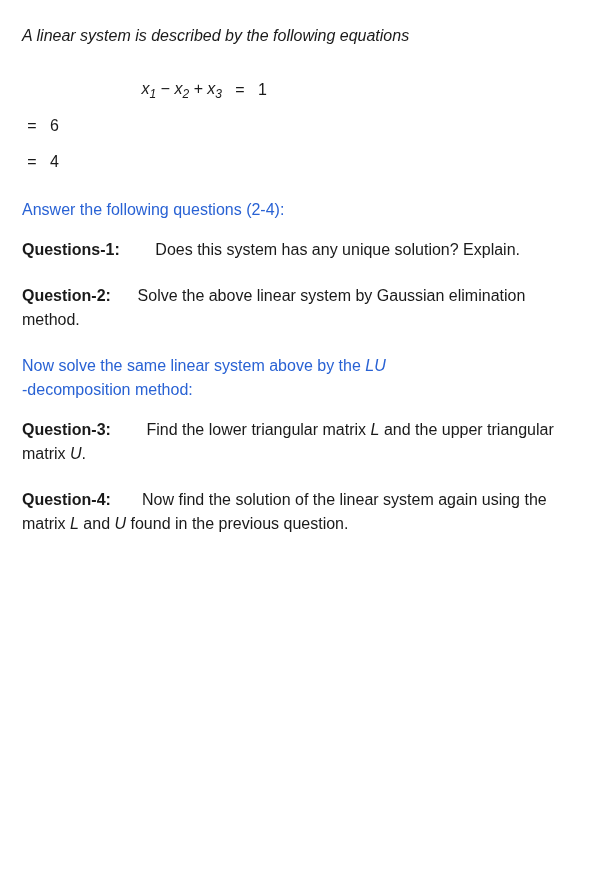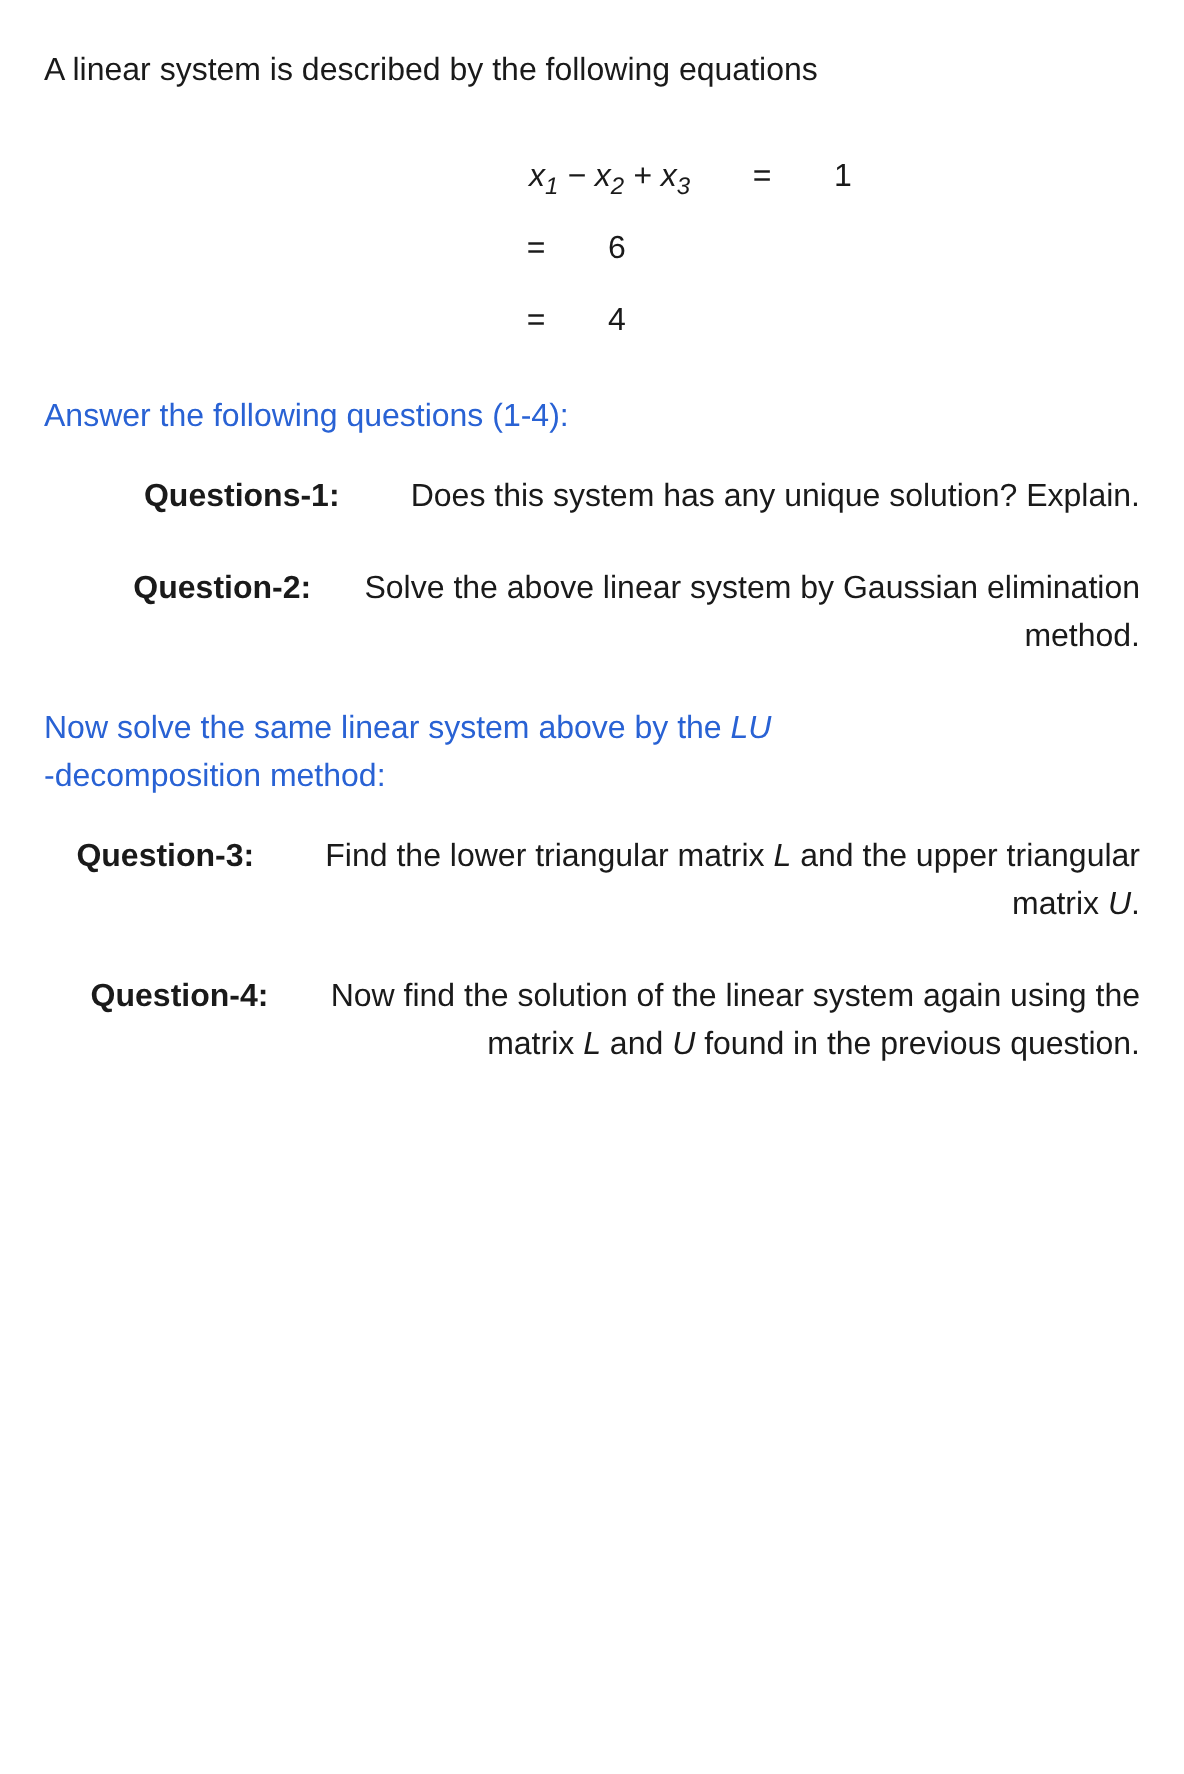--- a/index.html
+++ b/index.html
@@ -14,35 +14,35 @@
       background: #ffffff;
       font-family: Arial, Helvetica, sans-serif;
       font-size: 16px;
       color: #1a1a1a;
       padding: 24px 22px;
       line-height: 1.5;
     }
 
     .intro-text {
       margin-bottom: 25px;
+      font-style: italic;
     }
 
     .equations-block {
       margin: 20px auto;
       text-align: center;
       font-style: italic;
       font-size: 16px;
       line-height: 2.0;
     }
 
     .equation-row {
       display: flex;
-      justify-content: center;
       align-items: center;
-      gap: 26px;
+      gap: 8px;
       margin: 4px 0;
     }
 
     .eq-lhs {
       width: 200px;
       text-align: right;
       font-style: italic;
     }
 
     .eq-equals {
@@ -63,21 +63,20 @@
     }
 
     .blue-heading {
       color: #2962d4;
       margin: 20px 0 16px 0;
       font-size: 16px;
     }
 
     .question-block {
       margin-bottom: 22px;
-      text-align: right;
     }
 
     .question-label {
       font-weight: bold;
     }
 
     .question-text {
       font-weight: normal;
     }
   </style>
@@ -103,21 +102,21 @@
     <span class="eq-rhs">6</span>
   </div>
 
   <div class="equation-row">
     <span class="eq-equals">=</span>
     <span class="eq-rhs">4</span>
   </div>
 
 </div>
 
-<div class="blue-heading">Answer the following questions (1-4):</div>
+<div class="blue-heading">Answer the following questions (2-4):</div>
 
 <div class="question-block">
   <p>
     <span class="question-label">Questions-1:</span>
     &nbsp;&nbsp;&nbsp;&nbsp;&nbsp;&nbsp;
     <span class="question-text">Does this system has any unique solution? Explain.</span>
   </p>
 </div>
 
 <div class="question-block">

